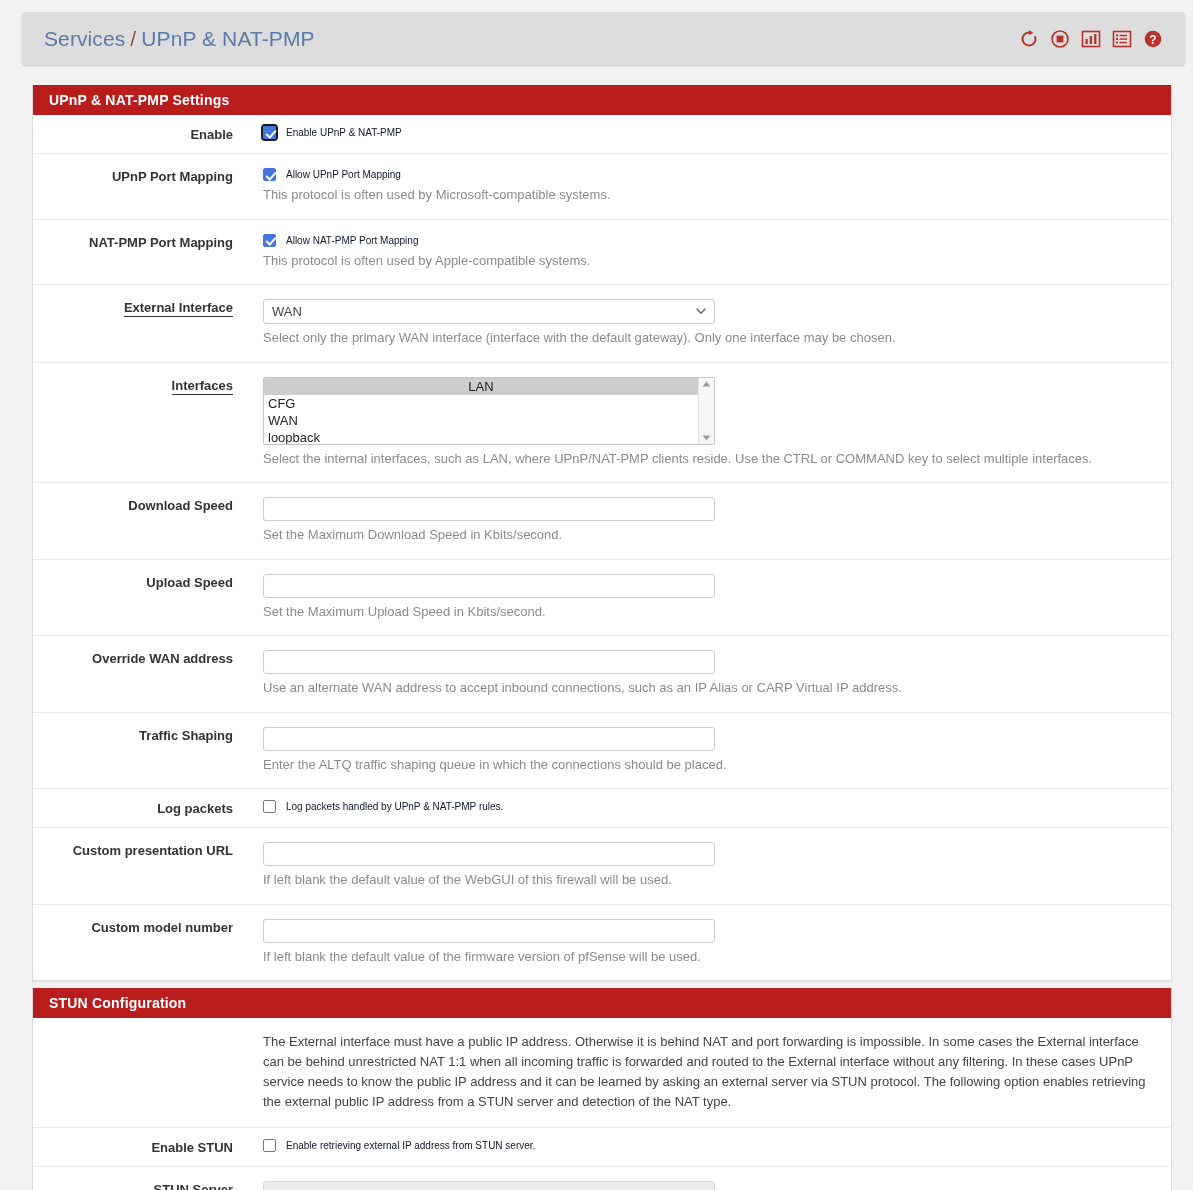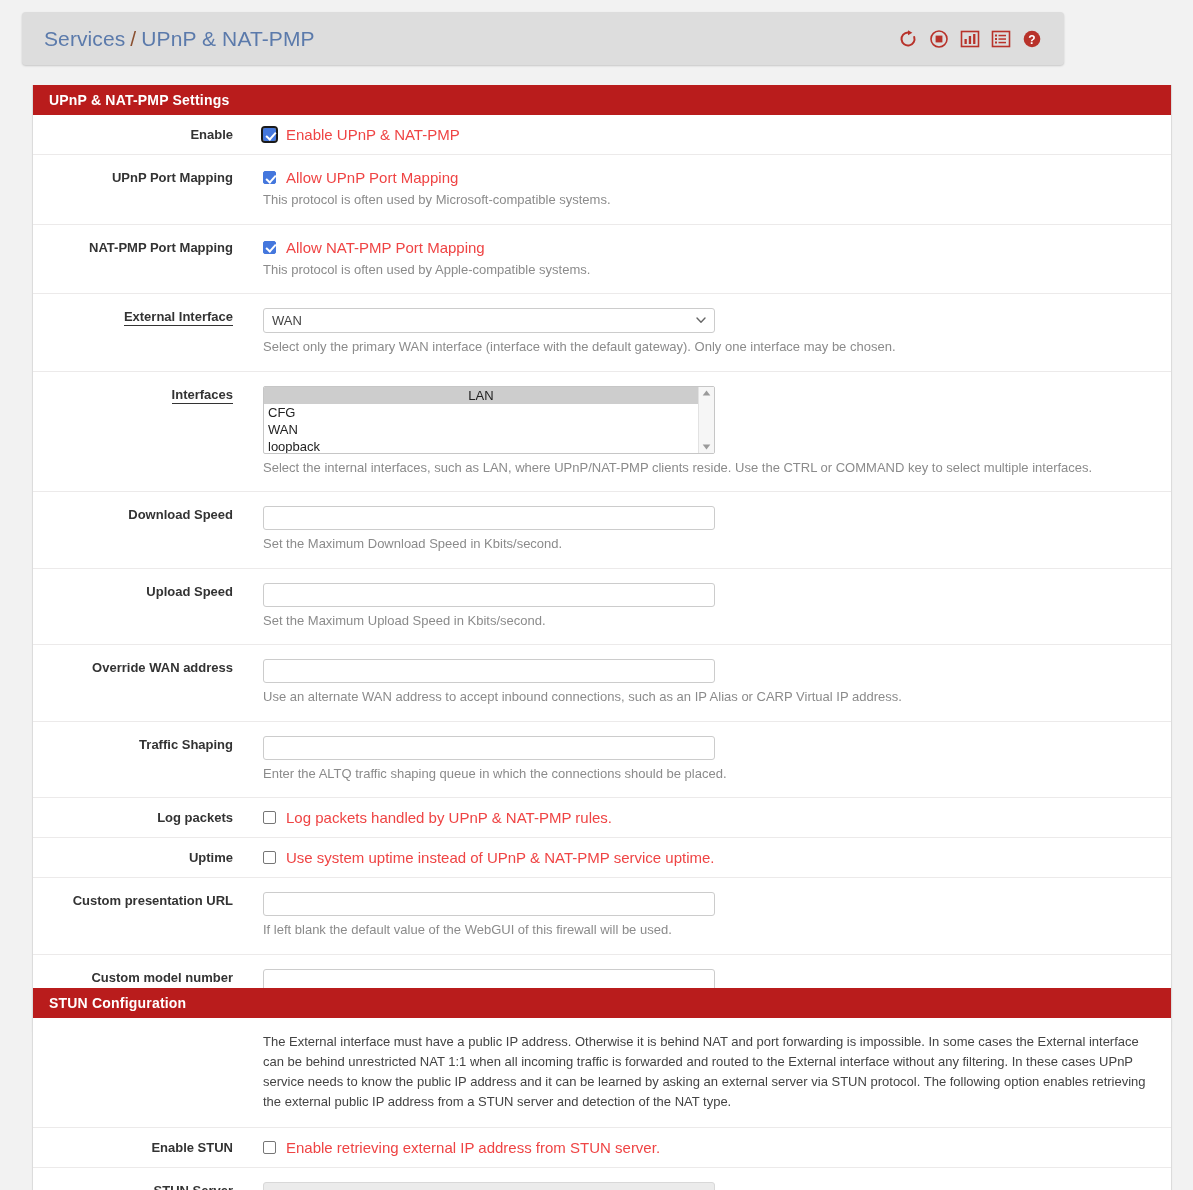--- a/index.html
+++ b/index.html
@@ -10,21 +10,21 @@
     font-family: "Liberation Sans", sans-serif;
     font-size: 13px;
     color: #333;
     overflow: hidden;
   }
 
   
   .crumb-bar {
     position: absolute;
     left: 22px; top: 12px;
-    width: 1042px; height: 53px;
+    width: 1163px; height: 53px;
     background: #ddd;
     border-radius: 4px;
     box-shadow: 0 1px 2px rgba(0,0,0,.18);
     display: flex;
     align-items: center;
     padding: 0 22px 0 22px;
   }
   .crumb-text {
     font-size: 21px;
     color: #5b7aab;
@@ -106,21 +106,21 @@
     left: 3.5px; top: 0.5px;
     width: 4px; height: 8px;
     border: solid #fff;
     border-width: 0 2px 2px 0;
     transform: rotate(42deg);
   }
   .chk.focused {
     outline: 2px solid #1a1a1a;
     outline-offset: 0px;
   }
-  .chk-label { font-size: 15px; color: #ef4444; }
+  .chk-label { font-size: 10px; color: #0f172a; }
 
   .hint {
     font-size: 13px;
     color: #8b8b8b;
     margin-top: 4px;
     line-height: 1.5;
   }
 
   .txt {
     width: 452px;
@@ -362,29 +362,20 @@
   <div class="row tight">
     <div class="lbl">Log packets</div>
     <div class="ctl">
       <div class="chk-line">
         <span class="chk"></span>
         <span class="chk-label">Log packets handled by UPnP &amp; NAT-PMP rules.</span>
       </div>
     </div>
   </div>
 
-  <div class="row tight">
-    <div class="lbl">Uptime</div>
-    <div class="ctl">
-      <div class="chk-line">
-        <span class="chk"></span>
-        <span class="chk-label">Use system uptime instead of UPnP &amp; NAT-PMP service uptime.</span>
-      </div>
-    </div>
-  </div>
 
   <div class="row">
     <div class="lbl">Custom presentation URL</div>
     <div class="ctl">
       <input class="txt" type="text" value="" style="">
       <div class="hint">If left blank the default value of the WebGUI of this firewall will be used.</div>
     </div>
   </div>
 
   <div class="row">

